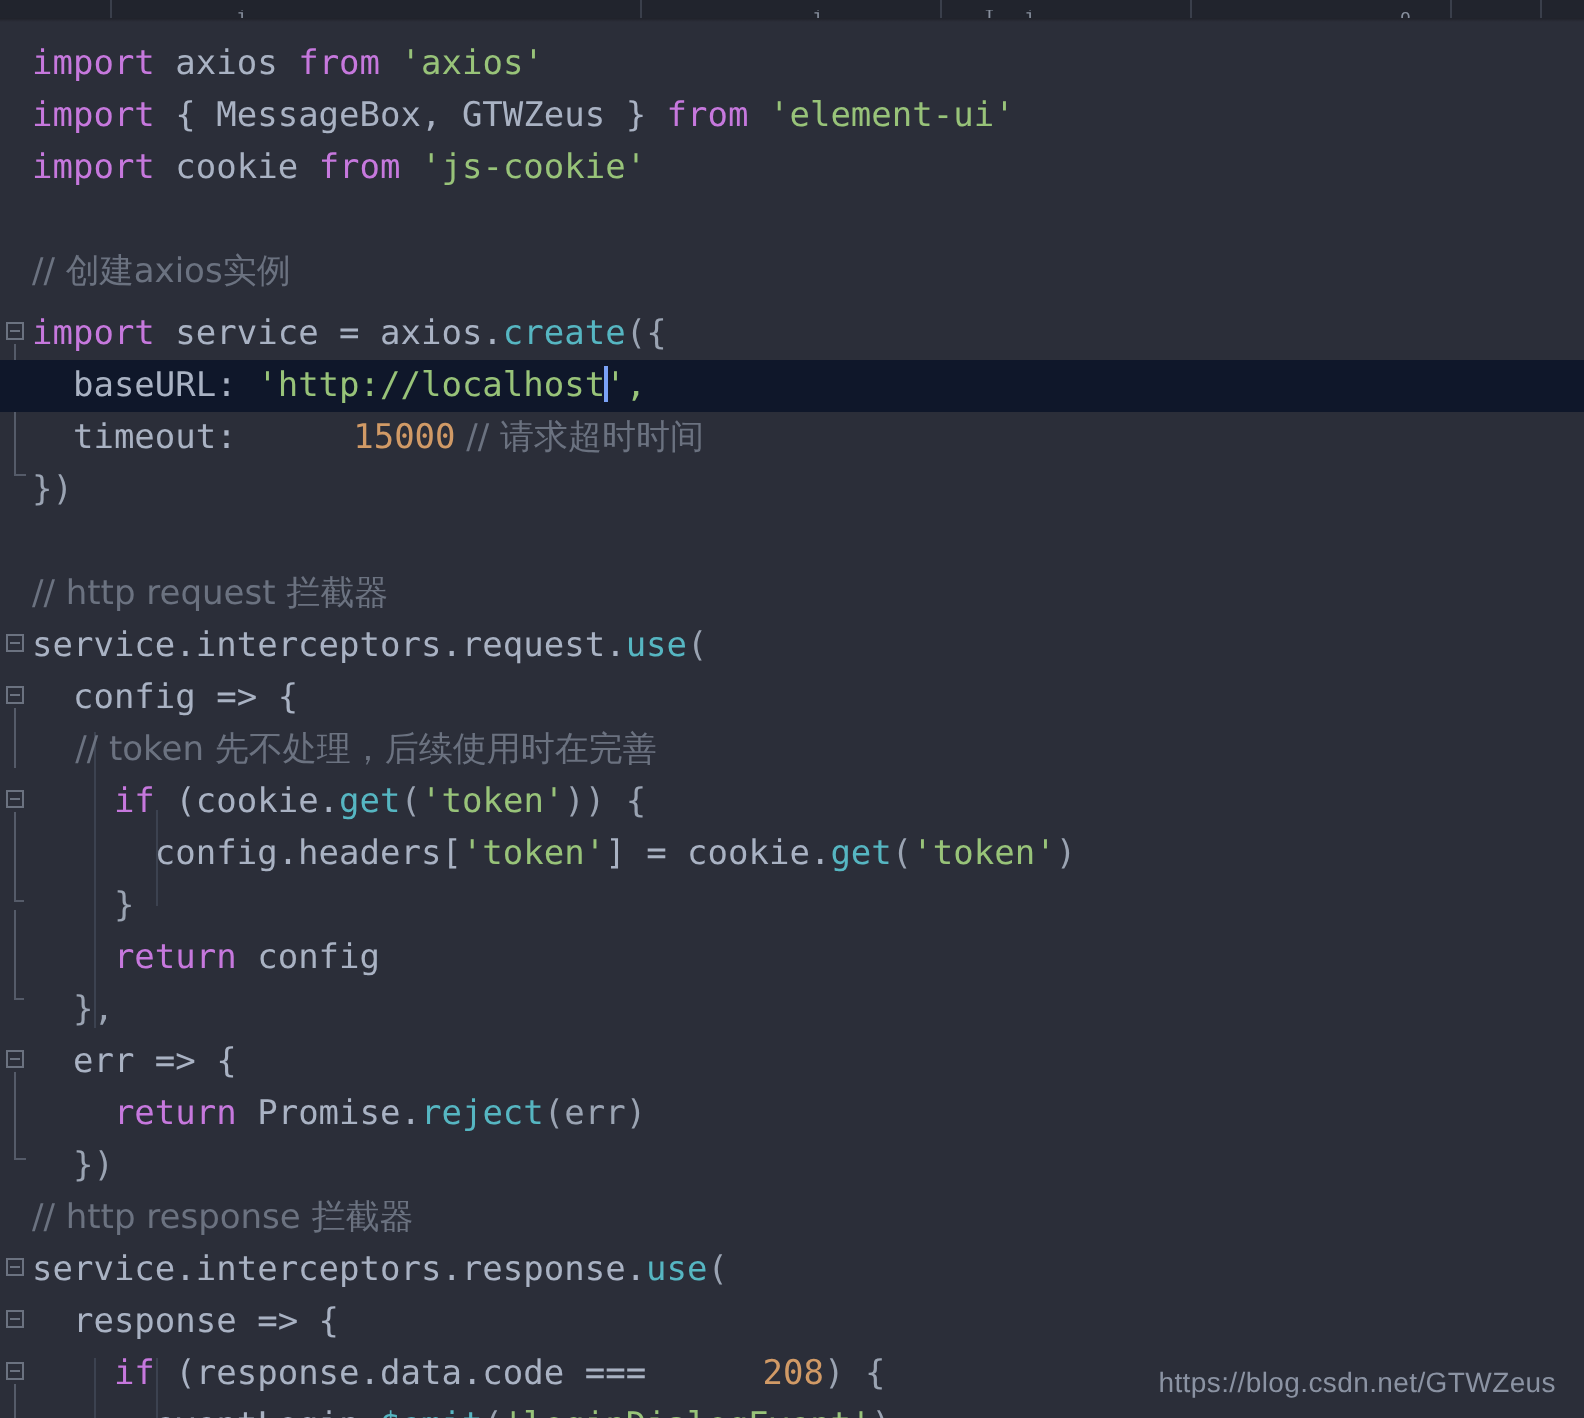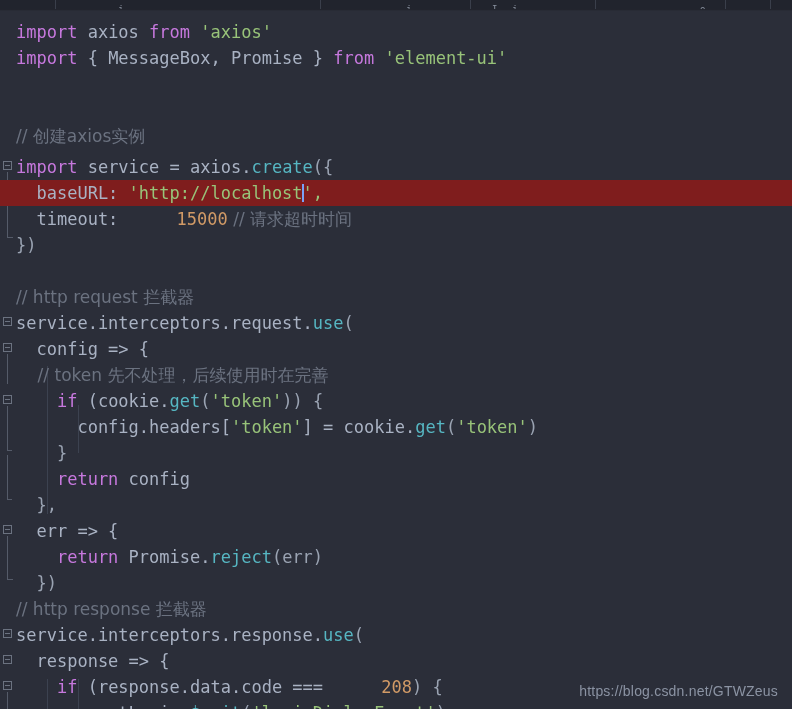--- a/index.html
+++ b/index.html
@@ -123,21 +123,21 @@
     line-height: 26px;
     font-size: 17px;
     white-space: pre;
     letter-spacing: 0px;
   }
   .line .txt {
     display: inline-block;
     padding-left: 16px;
   }
   .line.current {
-    background: #7f1d1d;
+    background: #0f172a;
   }
 
   
   .iguide {
     position: absolute;
     width: 1px;
     background: #3c4250;
   }
 
   
@@ -227,22 +227,23 @@
     <div class="iguide" style="left:47px; top:355px; height:148px"></div>
     <div class="iguide" style="left:78px; top:173px; height:20px"></div>
     <div class="iguide" style="left:78px; top:394px; height:48px"></div>
     <div class="iguide" style="left:47px; top:668px; height:30px"></div>
     <div class="iguide" style="left:78px; top:668px; height:30px"></div>
 
     <div class="code">
 
       <div class="line" style="top:8px"><span class="txt"><span class="kw">import</span><span class="plain"> axios </span><span class="kw">from</span><span class="str"> 'axios'</span></span></div>
 
-      <div class="line" style="top:34px"><span class="txt"><span class="kw">import</span><span class="plain"> { MessageBox, Promise } </span><span class="kw">from</span><span class="str"> 'element-ui'</span></span></div>
-
+      <div class="line" style="top:34px"><span class="txt"><span class="kw">import</span><span class="plain"> { MessageBox, GTWZeus } </span><span class="kw">from</span><span class="str"> 'element-ui'</span></span></div>
+
+      <div class="line" style="top:60px"><span class="txt"><span class="kw">import</span><span class="plain"> cookie </span><span class="kw">from</span><span class="str"> 'js-cookie'</span></span></div>
 
       <div class="line" style="top:86px"><span class="txt"></span></div>
 
       <div class="line" style="top:112px"><span class="txt"><span class="cmt-cn">// 创建axios实例</span></span></div>
 
       <div class="line" style="top:143px"><span class="txt"><span class="kw">import</span><span class="plain"> service = axios.</span><span class="fn">create</span><span class="punc">({</span></span></div>
 
       <div class="line current" style="top:169px"><span class="txt"><span class="plain">  baseURL: </span><span class="str">'http://localhost</span><span class="caret"></span><span class="str">',</span></span></div>
 
       <div class="line" style="top:195px"><span class="txt"><span class="plain">  timeout: </span><span class="num">15000</span><span class="cmt-cn"> // 请求超时时间</span></span></div>

